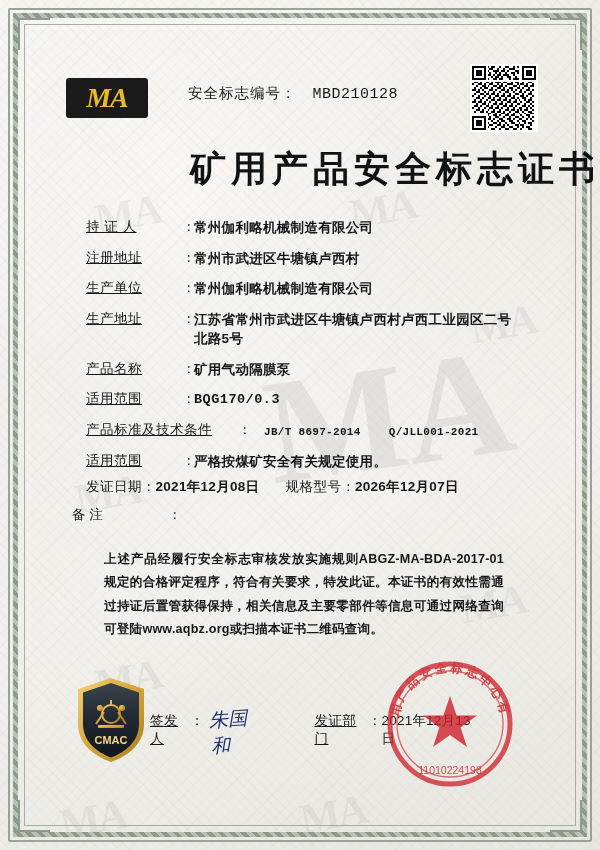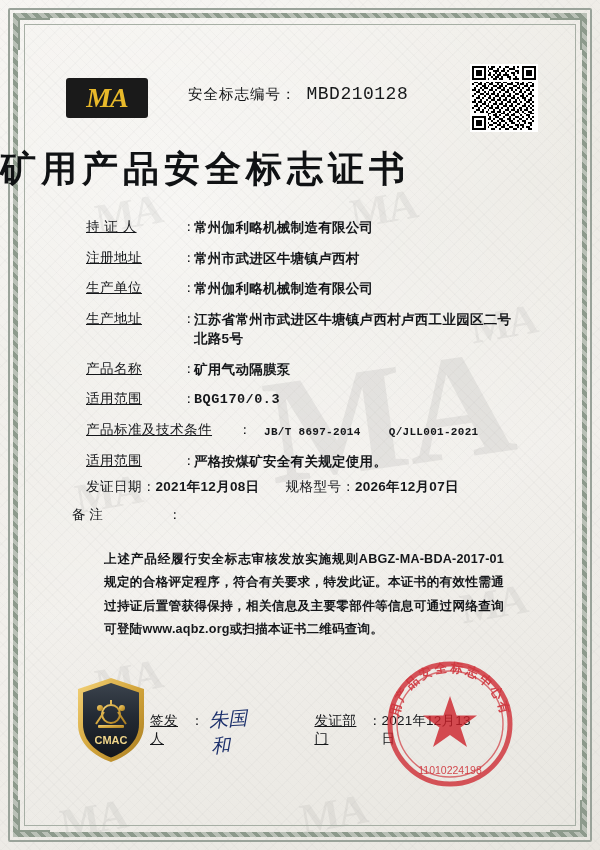--- a/index.html
+++ b/index.html
@@ -122,34 +122,34 @@
   .qr svg { display: block; }
 
   
   .cert-no-row {
     position: absolute;
     left: 188px; top: 84px;
     font-size: 14px;
     color: #16181a;
     display: flex;
     align-items: baseline;
-    gap: 10px;
+    gap: 16px;
   }
   .cert-no-label { font-size: 14.5px; letter-spacing: 1px; }
   .cert-no-value {
     font-family: "Liberation Mono", monospace;
-    font-size: 18px;
+    font-size: 15px;
     letter-spacing: 0.5px;
   }
 
   
   .title {
     position: absolute;
     left: 0; right: 0; top: 145px;
-    text-align: left;
+    text-align: right;
     font-family: "Liberation Serif", serif;
     font-weight: bold;
     font-size: 36px;
     letter-spacing: 5px;
     color: #101214;
   }
 
   
   .fields {
     position: absolute;

